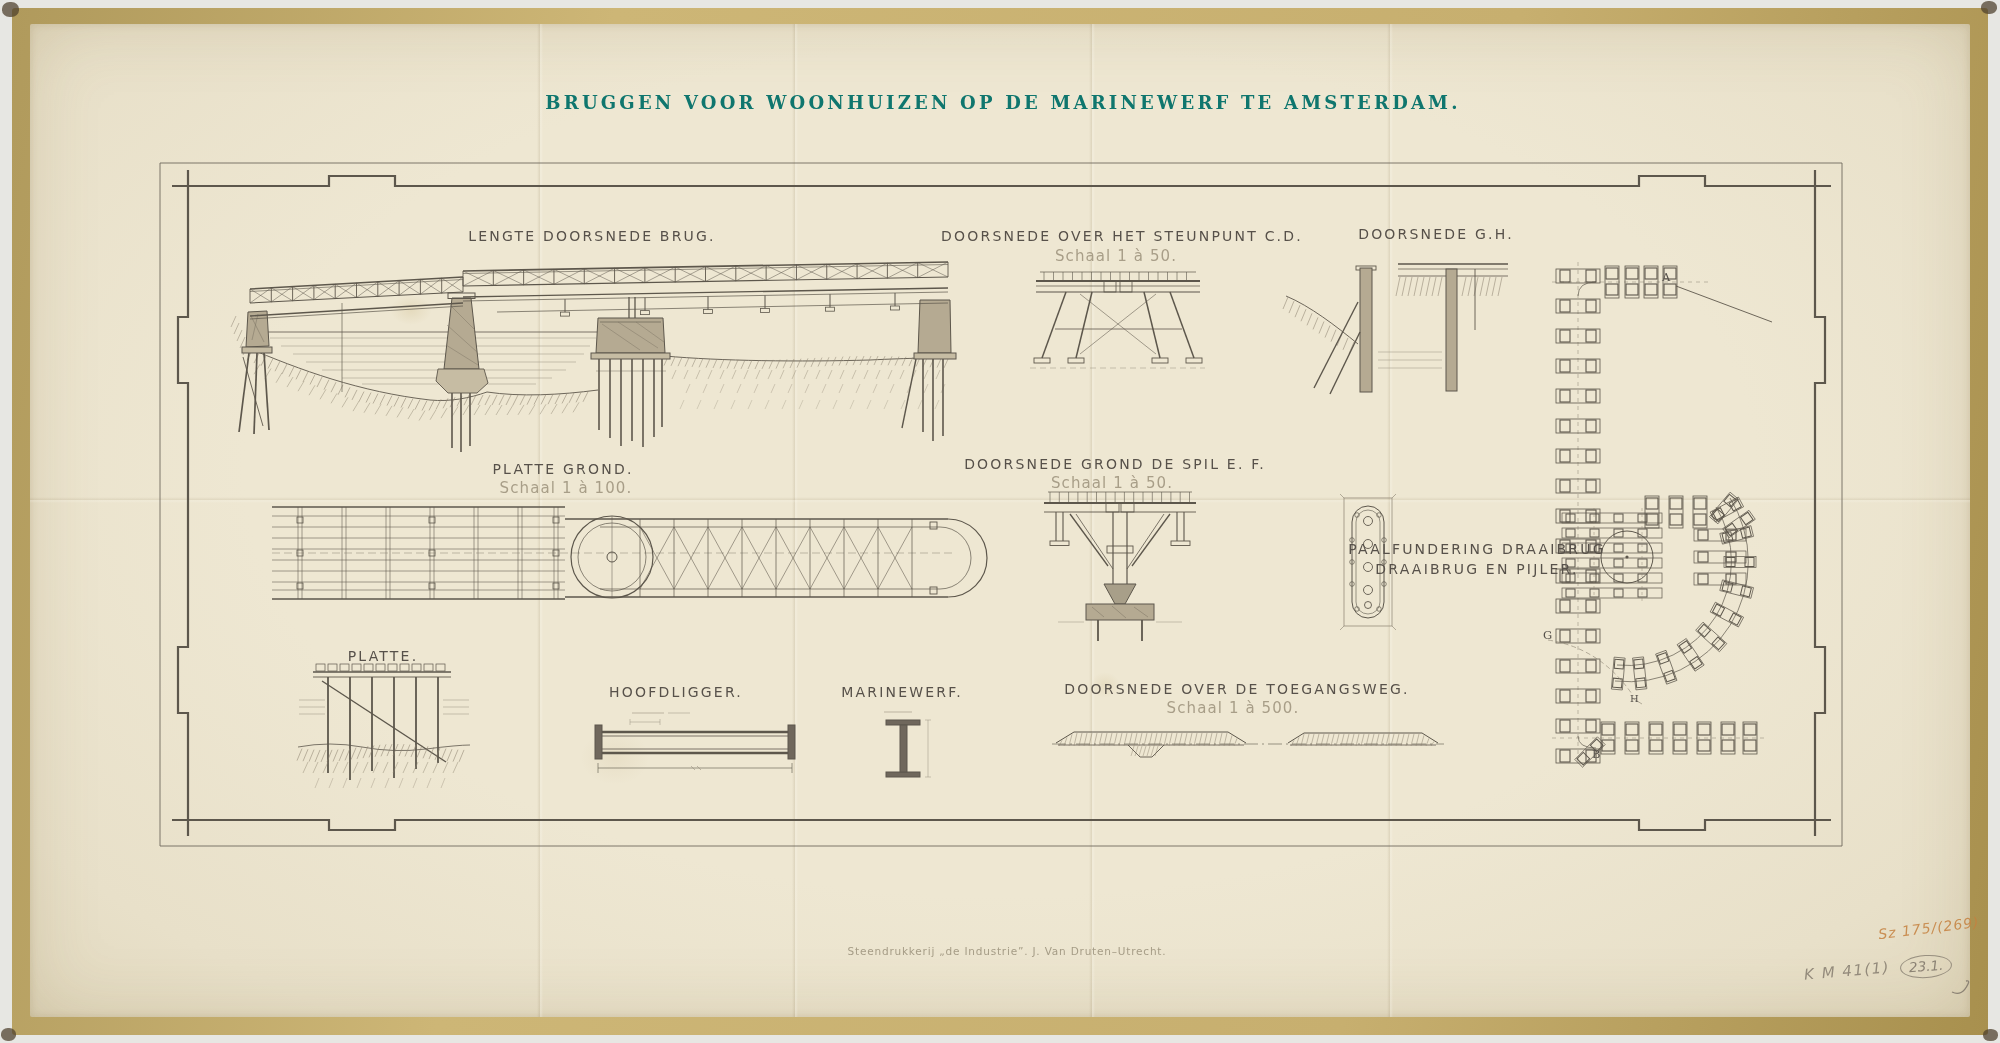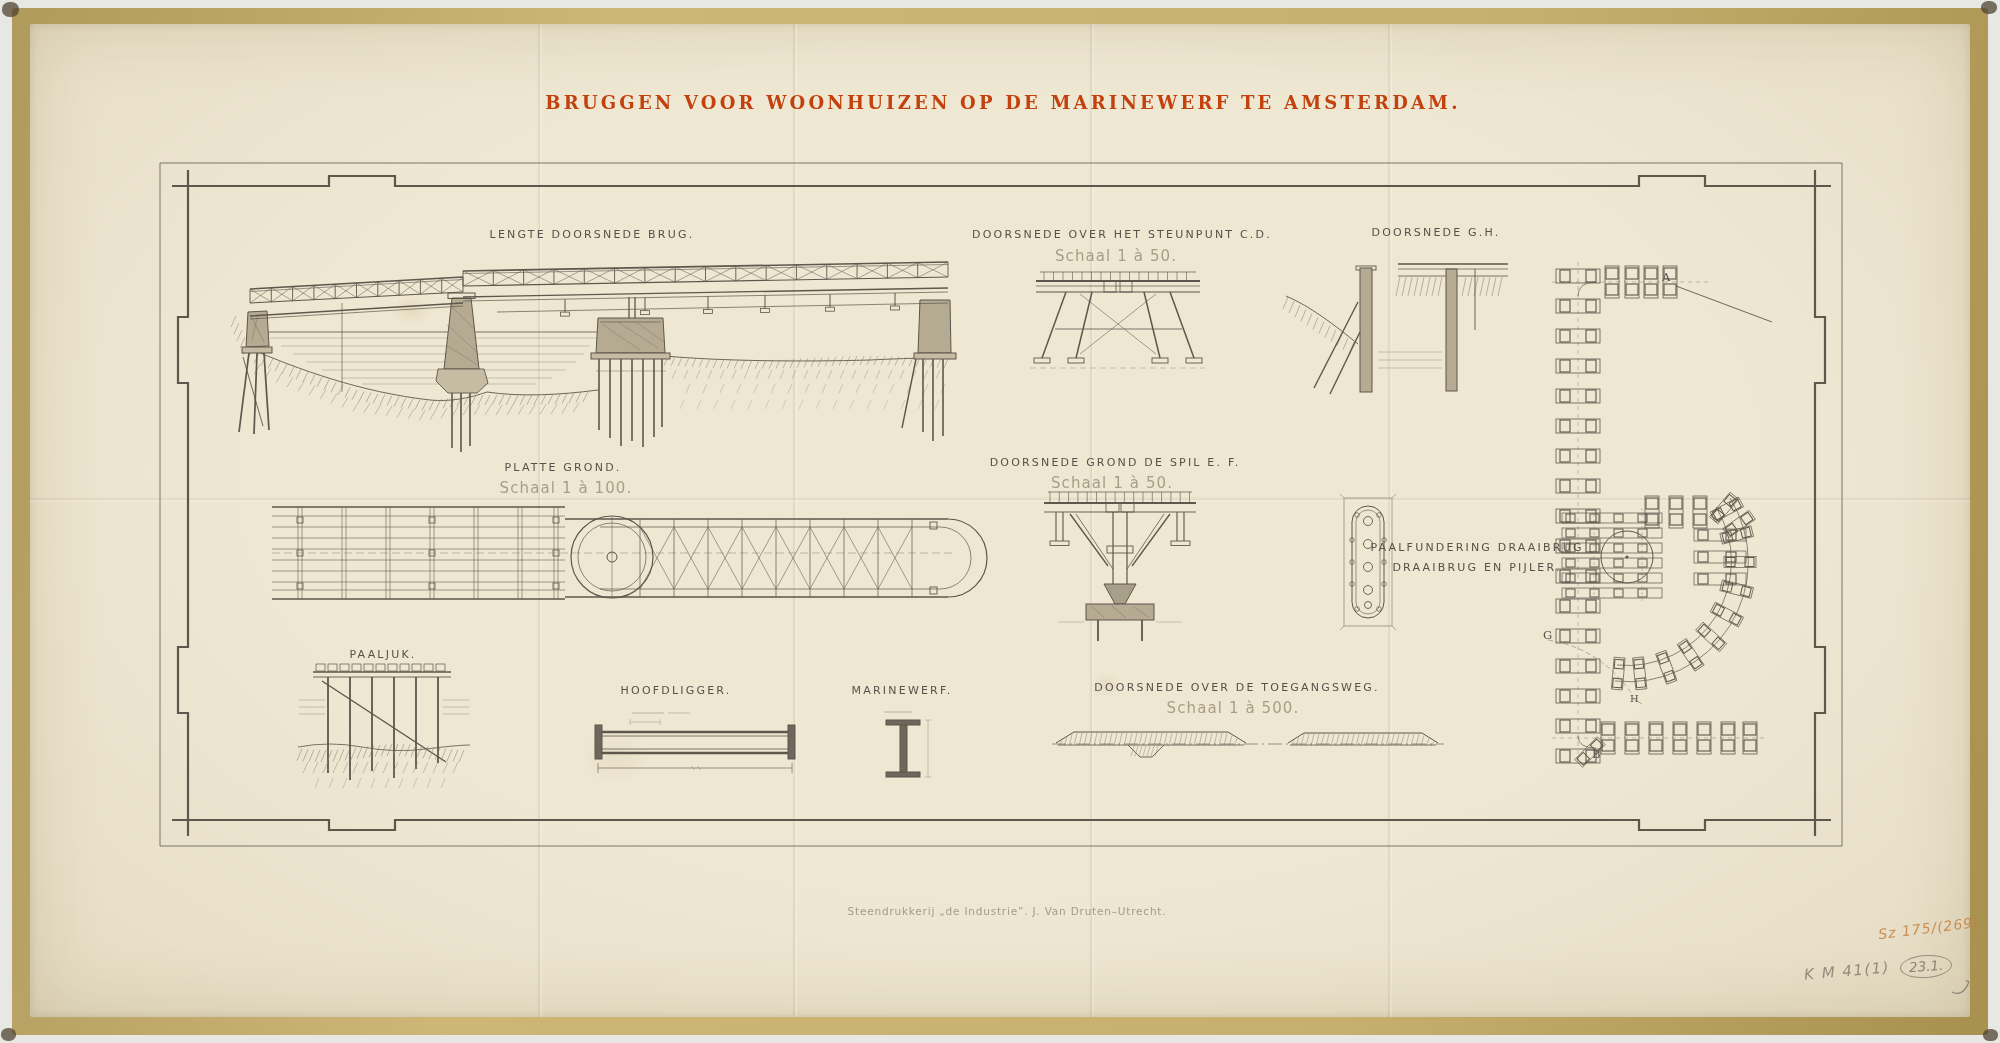--- a/index.html
+++ b/index.html
@@ -11,24 +11,24 @@
          background:radial-gradient(ellipse at 50% 45%,#eee7d2 55%,#e8e0c9 85%,#e2d9bf 100%);
          box-shadow:inset 0 0 70px rgba(120,95,40,.17), inset 0 0 8px rgba(120,95,40,.18);}
   .blob{position:absolute;background:#4c3f2b;opacity:.72;border-radius:45%;}
   .crease-v{position:absolute;top:24px;bottom:26px;width:6px;
             background:linear-gradient(90deg,rgba(0,0,0,0),rgba(110,90,50,.12) 45%,rgba(255,255,248,.28) 60%,rgba(0,0,0,0));}
   .crease-h{position:absolute;left:30px;right:30px;height:6px;
             background:linear-gradient(180deg,rgba(0,0,0,0),rgba(110,90,50,.10) 45%,rgba(255,255,248,.22) 60%,rgba(0,0,0,0));}
   .stain{position:absolute;border-radius:50%;}
   svg#dwg{position:absolute;left:0;top:0;}
   .lbl{position:absolute;transform:translateX(-50%);white-space:nowrap;
-       font-size:11px;letter-spacing:2.2px;color:#57514a;}
-  .title{font-family:"DejaVu Serif",serif;font-size:18px;letter-spacing:3.2px;font-weight:600;color:#c2410c;}
+       font-size:14px;letter-spacing:2.2px;color:#57514a;}
+  .title{font-family:"DejaVu Serif",serif;font-size:18px;letter-spacing:3.2px;font-weight:600;color:#0f766e;}
   .scale{font-size:15px;letter-spacing:1.1px;color:#a89e88;}
-  .imprint{font-size:10.5px;letter-spacing:.8px;color:#a59c86;}
+  .imprint{font-size:10.5px;letter-spacing:.8px;color:#a59c86;margin-top:40px;}
   .marker{position:absolute;transform:none;white-space:nowrap;font-family:"DejaVu Serif",serif;
           font-size:11.5px;letter-spacing:0;color:#55504a;}
   .hand-orange{position:absolute;transform:rotate(-7deg);white-space:nowrap;font-style:italic;
           font-size:14px;letter-spacing:1px;color:#c5813f;opacity:.85;}
   .hand-pencil{position:absolute;transform:rotate(-5deg);white-space:nowrap;font-style:italic;
           font-size:15px;letter-spacing:1.5px;color:#8b8274;opacity:.9;}
   .hand-circle{position:absolute;transform:rotate(-4deg);white-space:nowrap;font-style:italic;
           font-size:13.5px;color:#8b8274;border:1.6px solid rgba(139,130,116,.85);
           border-radius:50%;padding:2px 8px 3px;}
 </style>
@@ -1037,21 +1037,21 @@
 
   <div class="lbl" style="left:563px;top:461px">PLATTE GROND.</div>
   <div class="lbl scale" style="left:566px;top:479px">Schaal 1 à 100.</div>
 
   <div class="lbl" style="left:1115px;top:456px">DOORSNEDE GROND DE SPIL E. F.</div>
   <div class="lbl scale" style="left:1112px;top:474px">Schaal 1 à 50.</div>
 
   <div class="lbl" style="left:1477px;top:541px">PAALFUNDERING DRAAIBRUG</div>
   <div class="lbl" style="left:1477px;top:561px">DRAAIBRUG EN PIJLER.</div>
 
-  <div class="lbl" style="left:383px;top:648px">PAALJUK.</div>
+  <div class="lbl" style="left:383px;top:648px">PLATTE.</div>
   <div class="lbl" style="left:676px;top:684px">HOOFDLIGGER.</div>
   <div class="lbl" style="left:902px;top:684px">MARINEWERF.</div>
 
   <div class="lbl" style="left:1237px;top:681px">DOORSNEDE OVER DE TOEGANGSWEG.</div>
   <div class="lbl scale" style="left:1233px;top:699px">Schaal 1 à 500.</div>
 
   <div class="lbl imprint" style="left:1007px;top:905px">Steendrukkerij „de Industrie”. J. Van Druten–Utrecht.</div>
 
   <div class="marker" style="left:1662px;top:270px">A</div>
   <div class="marker" style="left:1592px;top:747px">B</div>

